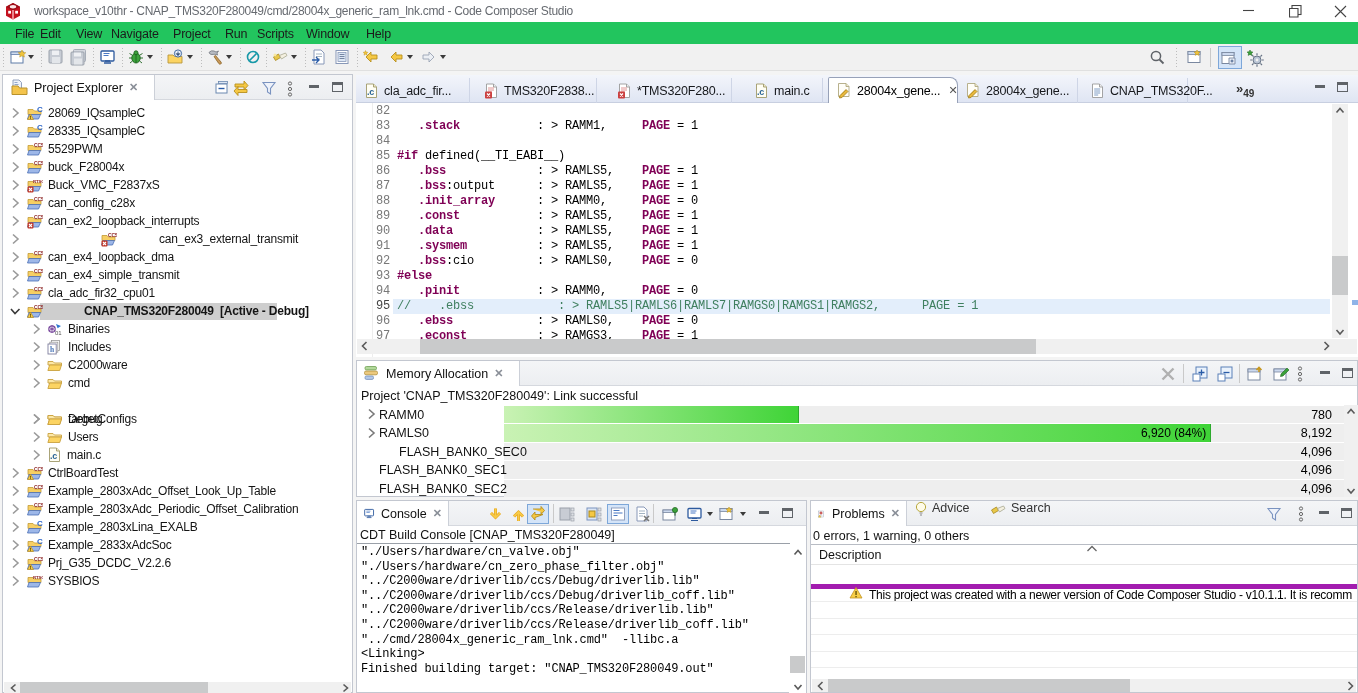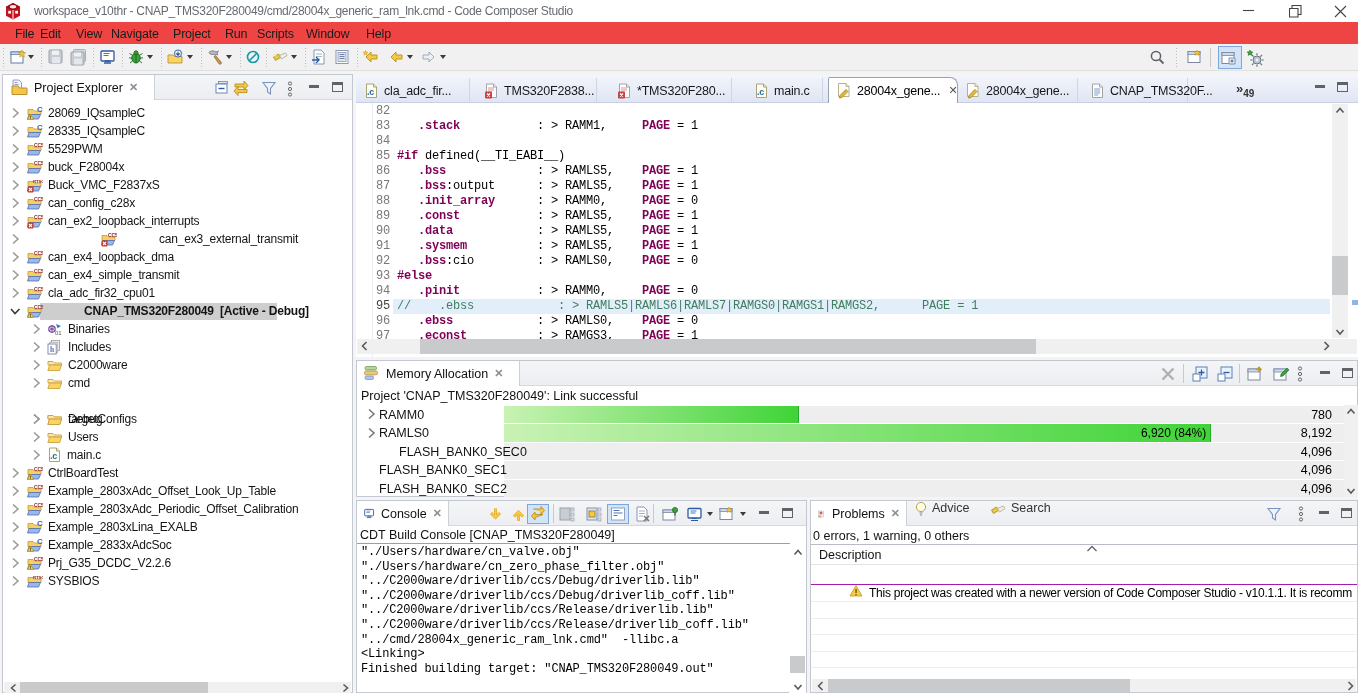--- a/index.html
+++ b/index.html
@@ -1,18 +1,18 @@
 <!DOCTYPE html>
 <html><head><meta charset="utf-8"><style>
 *{margin:0;padding:0;box-sizing:border-box;}
 html,body{width:1358px;height:693px;overflow:hidden;font-family:"Liberation Sans",sans-serif;background:#f4f4f4;}
 .abs{position:absolute;}
 #titlebar{left:0;top:0;width:1358px;height:22px;background:#ffffff;}
 #title-text{left:34px;top:4px;font-size:12px;letter-spacing:-0.3px;color:#666a70;white-space:nowrap;}
-#menubar{left:0;top:22px;width:1358px;height:22px;background:#ef4444;}
+#menubar{left:0;top:22px;width:1358px;height:22px;background:#22c55e;}
 .menu{position:absolute;top:4.5px;font-size:12.5px;letter-spacing:-0.2px;color:#1b1b1b;}
 #toolbar{left:0;top:44px;width:1358px;height:27px;background:#f1f1f1;border-bottom:1px solid #e0e0e0;}
 .panel{position:absolute;background:#ffffff;border:1px solid #c3c7d0;}
 .vhdr{position:absolute;left:0;top:0;right:0;height:25px;background:linear-gradient(#f4f5f7,#eceef1);border-bottom:1px solid #d5d8de;}
 .vtab{position:absolute;top:0;height:25px;background:#ffffff;border-right:1px solid #ccd0d8;display:flex;align-items:center;font-size:12.5px;color:#111;padding:0 7px;white-space:nowrap;}
 .vtabi{position:absolute;top:0;height:25px;display:flex;align-items:flex-start;font-size:12.5px;color:#333;padding:0 7px;white-space:nowrap;}
 .tclose{color:#8a8f98;font-size:11px;margin-left:6px;font-weight:bold;letter-spacing:-1px;}
 .trow{position:absolute;left:0;height:18px;display:flex;align-items:center;font-size:12px;letter-spacing:-0.2px;color:#141414;white-space:nowrap;}
 mark.kw{background:none;color:#7f0055;font-weight:bold;}
 .ln{color:#787878;}
@@ -819,21 +819,21 @@
     <div class="abs mini" style="left:508px;top:10px;"></div>
     <div class="abs maxi" style="left:530px;top:7px;"></div>
     <div class="abs" style="left:2px;top:28px;font-size:12.5px;color:#111;">0 errors, 1 warning, 0 others</div>
     <div class="abs" style="left:0px;top:43px;width:546px;height:1px;background:#b8bcc4;"></div>
     <div class="abs" style="left:0px;top:44px;width:546px;height:20px;border-bottom:1px solid #e4e4e4;">
       <span style="position:absolute;left:8px;top:3px;font-size:12.5px;color:#111;">Description</span>
       <svg style="position:absolute;left:275px;top:0px;" width="12" height="8" viewBox="0 0 12 8">
         <path d="M1.5 6 L6 1.5 L10.5 6" fill="none" stroke="#666" stroke-width="1.3"></path>
       </svg>
     </div>
-    <div class="abs" style="left:0;top:83px;width:546px;height:17px;border-top:1px solid #a21caf;display:flex;align-items:center;text-align:right;">
+    <div class="abs" style="left:0;top:83px;width:546px;height:17px;border-top:5px solid #a21caf;display:flex;align-items:center;text-align:right;">
       <span style="margin-left:38px;"><svg style="flex:none;margin-right:6px;" width="14" height="14" viewBox="0 0 14 14">
           <path d="M7 1.5 l6 10.5 h-12 z" fill="#f7ce46" stroke="#c29424" stroke-width="0.8"></path>
           <rect x="6.4" y="5" width="1.3" height="4" fill="#5c4a00"></rect>
           <rect x="6.4" y="10" width="1.3" height="1.3" fill="#5c4a00"></rect>
         </svg></span>
       <span style="font-size:12px;letter-spacing:-0.25px;white-space:nowrap;overflow:hidden;">This project was created with a newer version of Code Composer Studio - v10.1.1. It is recomm</span>
     </div>
     <div class="abs" style="left:0;top:100px;width:546px;height:1px;background:#ededed;"></div>
     <div class="abs" style="left:0;top:116.5px;width:546px;height:1px;background:#ededed;"></div>
     <div class="abs" style="left:0;top:133px;width:546px;height:1px;background:#ededed;"></div>

